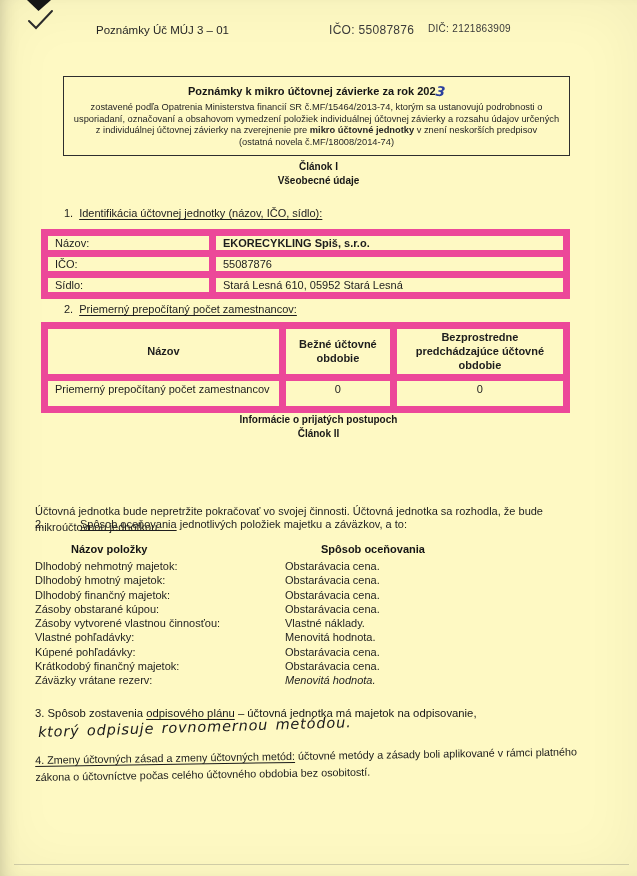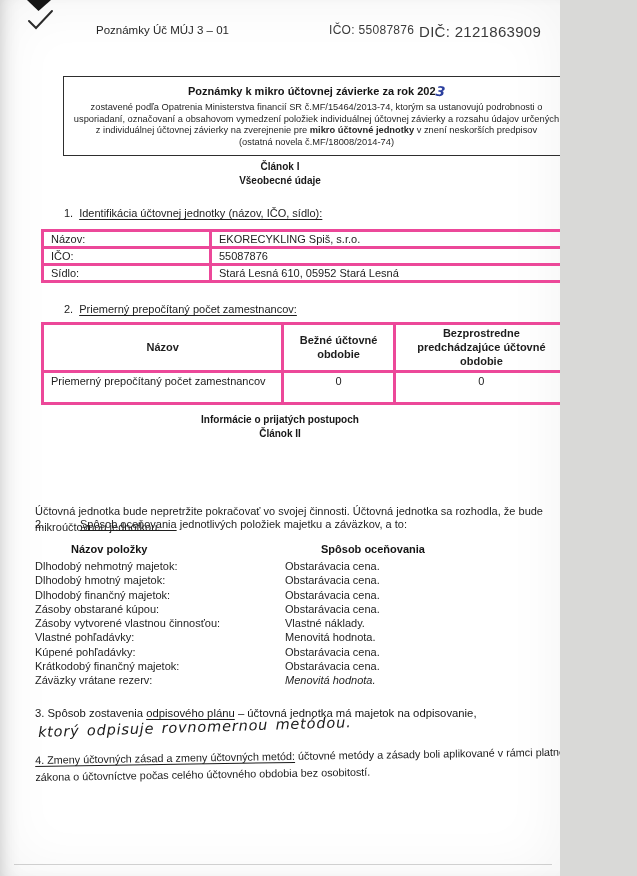--- a/index.html
+++ b/index.html
@@ -4,39 +4,39 @@
 <style>
   * { box-sizing: border-box; margin: 0; padding: 0; }
   html,body { width: 637px; height: 876px; }
   body {
     font-family: "Liberation Sans", sans-serif;
     background: #d9d9d7;
     color: #1f1f1f;
   }
   .page {
     position: relative;
-    width: 560px; height: 876px;
-    background: #ffffff;
+    width: 637px; height: 876px;
+    background: #fef9c3;
     overflow: hidden;
     box-shadow: inset 0 0 60px rgba(0,0,0,0.05), inset 14px 0 22px -18px rgba(0,0,0,0.30);
   }
   .corner-artifact {
     position: absolute; top: 0; left: 27px;
     width: 24px; height: 11px;
     background: #161616;
     clip-path: polygon(0 0, 100% 0, 48% 100%);
   }
   .bottom-edge {
     position: absolute; left: 14px; right: 8px; bottom: 11px; height: 1px;
     background: rgba(110,110,110,0.30);
   }
   .tick { position: absolute; top: 9px; left: 27px; }
   .form-code { position: absolute; top: 24px; left: 96px; font-size: 11.5px; color: #262626; }
   .ico      { position: absolute; top: 23px; left: 329px; font-size: 12px; color: #3a3a3a; letter-spacing: 0.3px; }
-  .dic      { position: absolute; top: 23px; left: 419px; font-size: 15px; color: #3a3a3a; letter-spacing: 0.3px; }
+  .dic      { position: absolute; top: 23px; left: 428px; font-size: 10px; color: #3a3a3a; letter-spacing: 0.3px; }
 
   .title-box {
     position: absolute; top: 76px; left: 63px; width: 507px;
     border: 1.2px solid #2e2e2e;
     padding: 5px 9px 7px;
   }
   .box-title { text-align: center; font-size: 11px; font-weight: bold; margin-bottom: 4px; color: #141414; }
   .hand-year {
     display: inline-block; color: #2b3f9e; font-size: 13.5px; font-style: italic;
     transform: rotate(7deg) translateY(1px); font-family: "DejaVu Sans", sans-serif;
@@ -47,26 +47,26 @@
   .article-1 { top: 160px; }
   .article-2 { top: 413px; }
 
   .numbered { position: absolute; font-size: 11px; color: #1d1d1d; }
   .numbered .num { margin-right: 6px; }
   .underlined { text-decoration: underline; text-underline-offset: 2px; }
   .item-1 { top: 207px; left: 64px; }
   .item-2 { top: 303px; left: 64px; }
 
   table { border-collapse: collapse; font-size: 11px; color: #1d1d1d; }
-  td, th { border: 3px solid #ec4899; }
+  td, th { border: 7px solid #ec4899; }
 
   .id-table { position: absolute; top: 229px; left: 41px; width: 529px; }
   .id-table td { padding: 1px 7px; height: 16px; }
   .id-table .c1 { width: 168px; }
-  .id-table .bold { font-weight: normal; margin-left: 29px; }
+  .id-table .bold { font-weight: bold; margin-left: 29px; }
 
   .emp-table { position: absolute; top: 322px; left: 41px; width: 529px; }
   .emp-table th { font-weight: bold; text-align: center; vertical-align: middle; height: 46px; padding: 2px 8px; line-height: 1.25; }
   .emp-table .h1 { width: 242px; }
   .emp-table .h2 { width: 112px; }
   .emp-table .h3 { width: 175px; }
   .emp-table td { vertical-align: top; height: 32px; padding: 1px 7px; line-height: 1.3; }
   .emp-table .center { text-align: center; }
 
   .going { position: absolute; top: 456px; left: 35px; width: 566px; font-size: 11px; line-height: 1.45; color: #1d1d1d; margin-top: 48px; }

